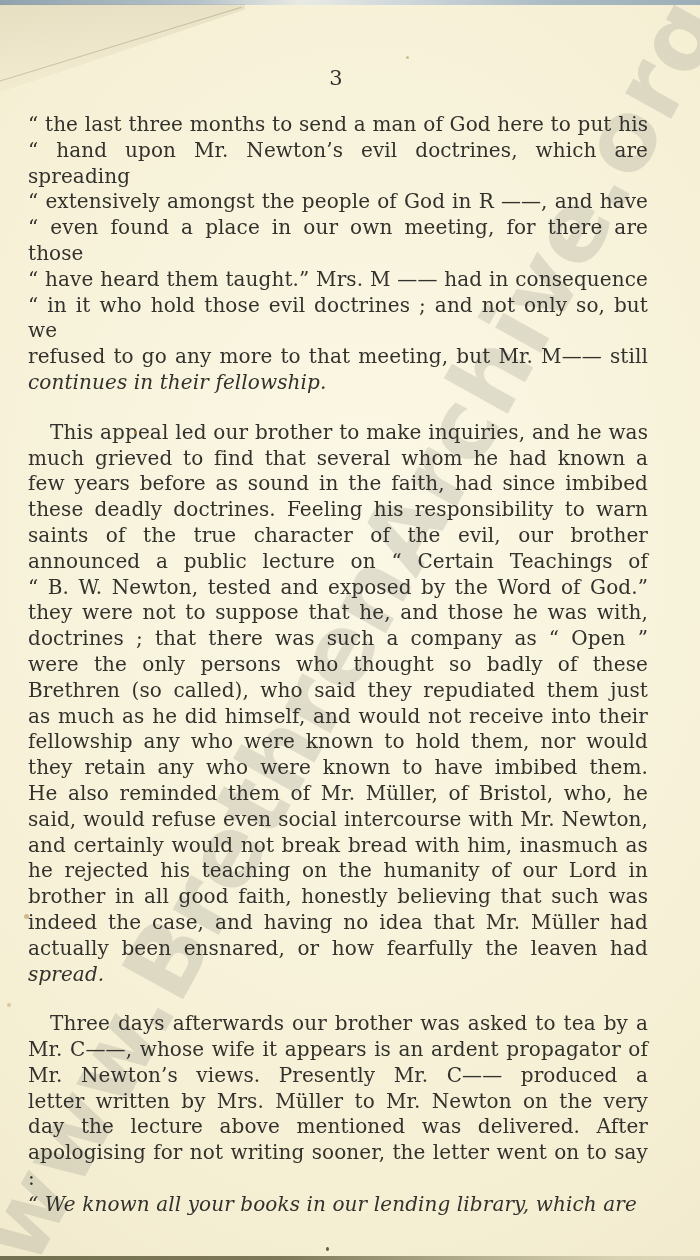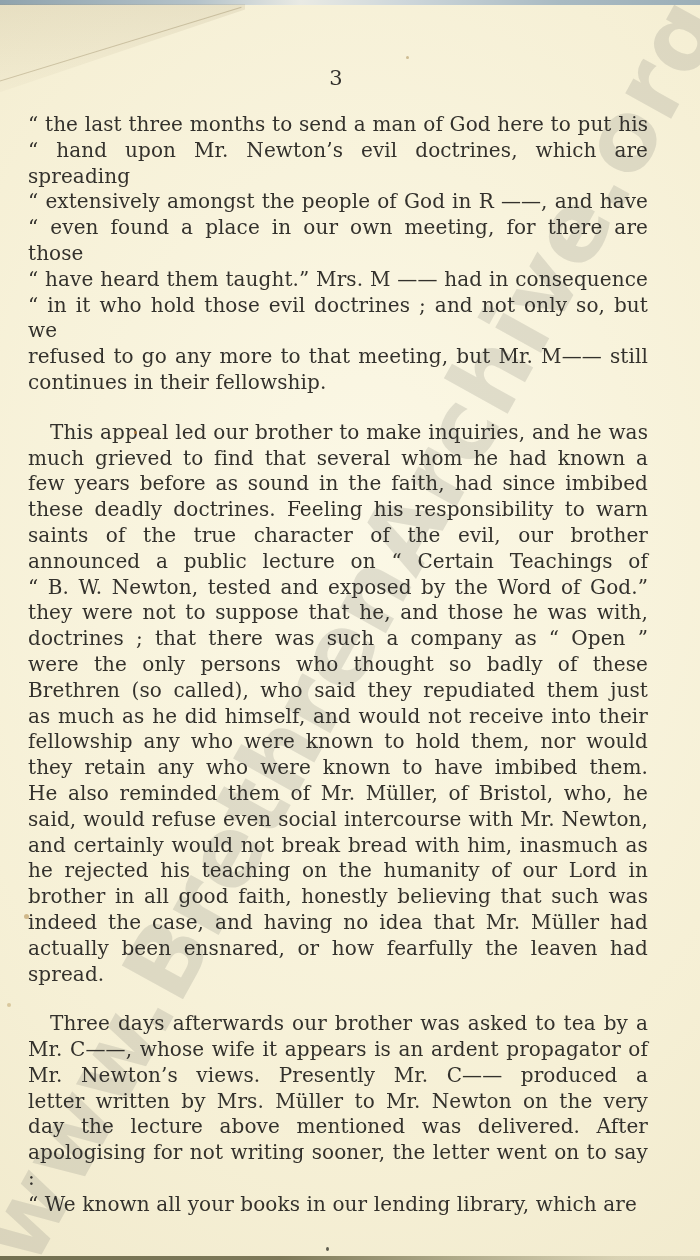--- a/index.html
+++ b/index.html
@@ -68,21 +68,21 @@
     line-height: 25.8px;
     color: var(--ink, #33312c);
     letter-spacing: 0.1px;
   }
   .paragraph { margin: 0 0 13px 0; }
   .line {
     text-align: justify;
     text-align-last: justify;
     white-space: normal;
   }
-  .line.last { text-align-last: left; }
+  .line.last { text-align-last: left; font-style: italic; }
   .line.indent { padding-left: 22px; margin-top: 24px; }
   .speck { position: absolute; border-radius: 50%; }
   .s1 { left: 24px; top: 914px; width: 5px; height: 5px; background: #b08a4a; opacity: .55; }
   .s2 { left: 134px; top: 431px; width: 3px; height: 3px; background: #c87f30; opacity: .8; }
   .s3 { left: 406px; top: 56px; width: 3px; height: 3px; background: #a5874e; opacity: .5; }
   .s4 { left: 326px; top: 1247px; width: 3px; height: 4px; background: #3a3a30; opacity: .8; }
   .s5 { left: 7px; top: 1003px; width: 4px; height: 4px; background: #b89a5a; opacity: .45; }
 </style>
 </head>
 <body>

